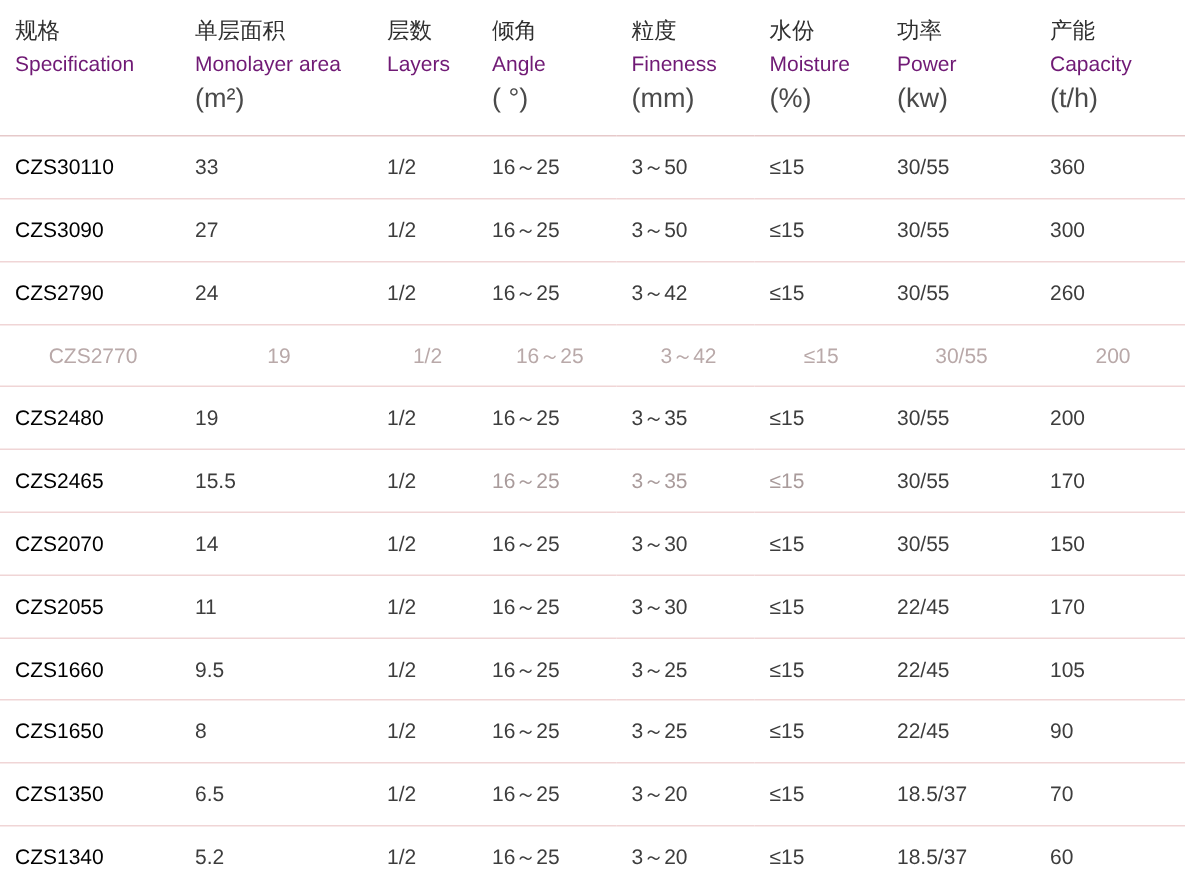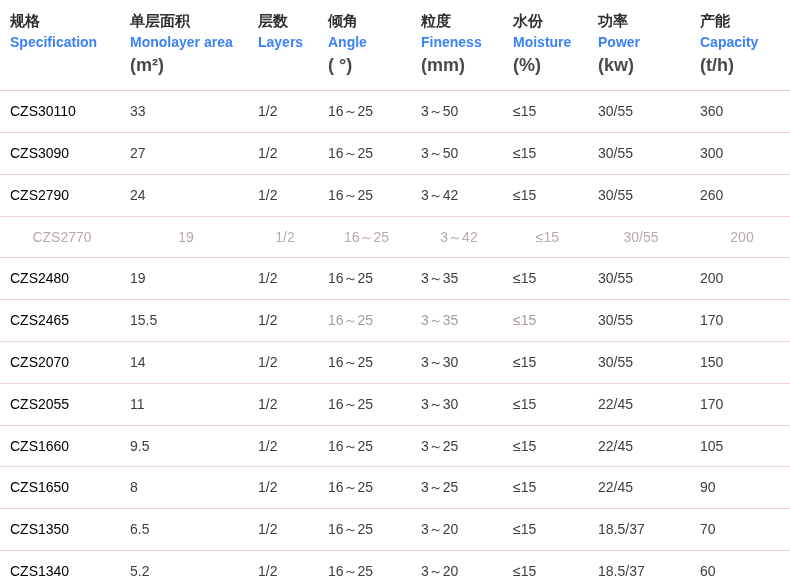--- a/index.html
+++ b/index.html
@@ -24,36 +24,36 @@
   table.spec-table col.c2 { width: 70px; }
   table.spec-table col.c3 { width: 93px; }
   table.spec-table col.c4 { width: 92px; }
   table.spec-table col.c5 { width: 85px; }
   table.spec-table col.c6 { width: 102px; }
   table.spec-table col.c7 { width: 100px; }
 
   thead th {
     text-align: left;
     vertical-align: top;
-    font-weight: bold;
+    font-weight: normal;
     padding: 10px 6px 12px 10px;
     border-bottom: 1px solid #e6c9ca;
     line-height: 1.45;
     font-size: 14.5px;
     color: #3a3a3a;
   }
   thead th .hl-cn {
     display: block;
     font-size: 15px;
     color: #2f2f2f;
   }
   thead th .hl-en {
     display: block;
     font-size: 14px;
-    color: #3b82f6;
+    color: #701a75;
   }
   thead th .hl-unit {
     display: block;
     font-size: 18px;
     color: #4a4a4a;
   }
 
   tbody td {
     padding: 12px 6px 12px 10px;
     border-bottom: 1px solid #f0d5d6;

